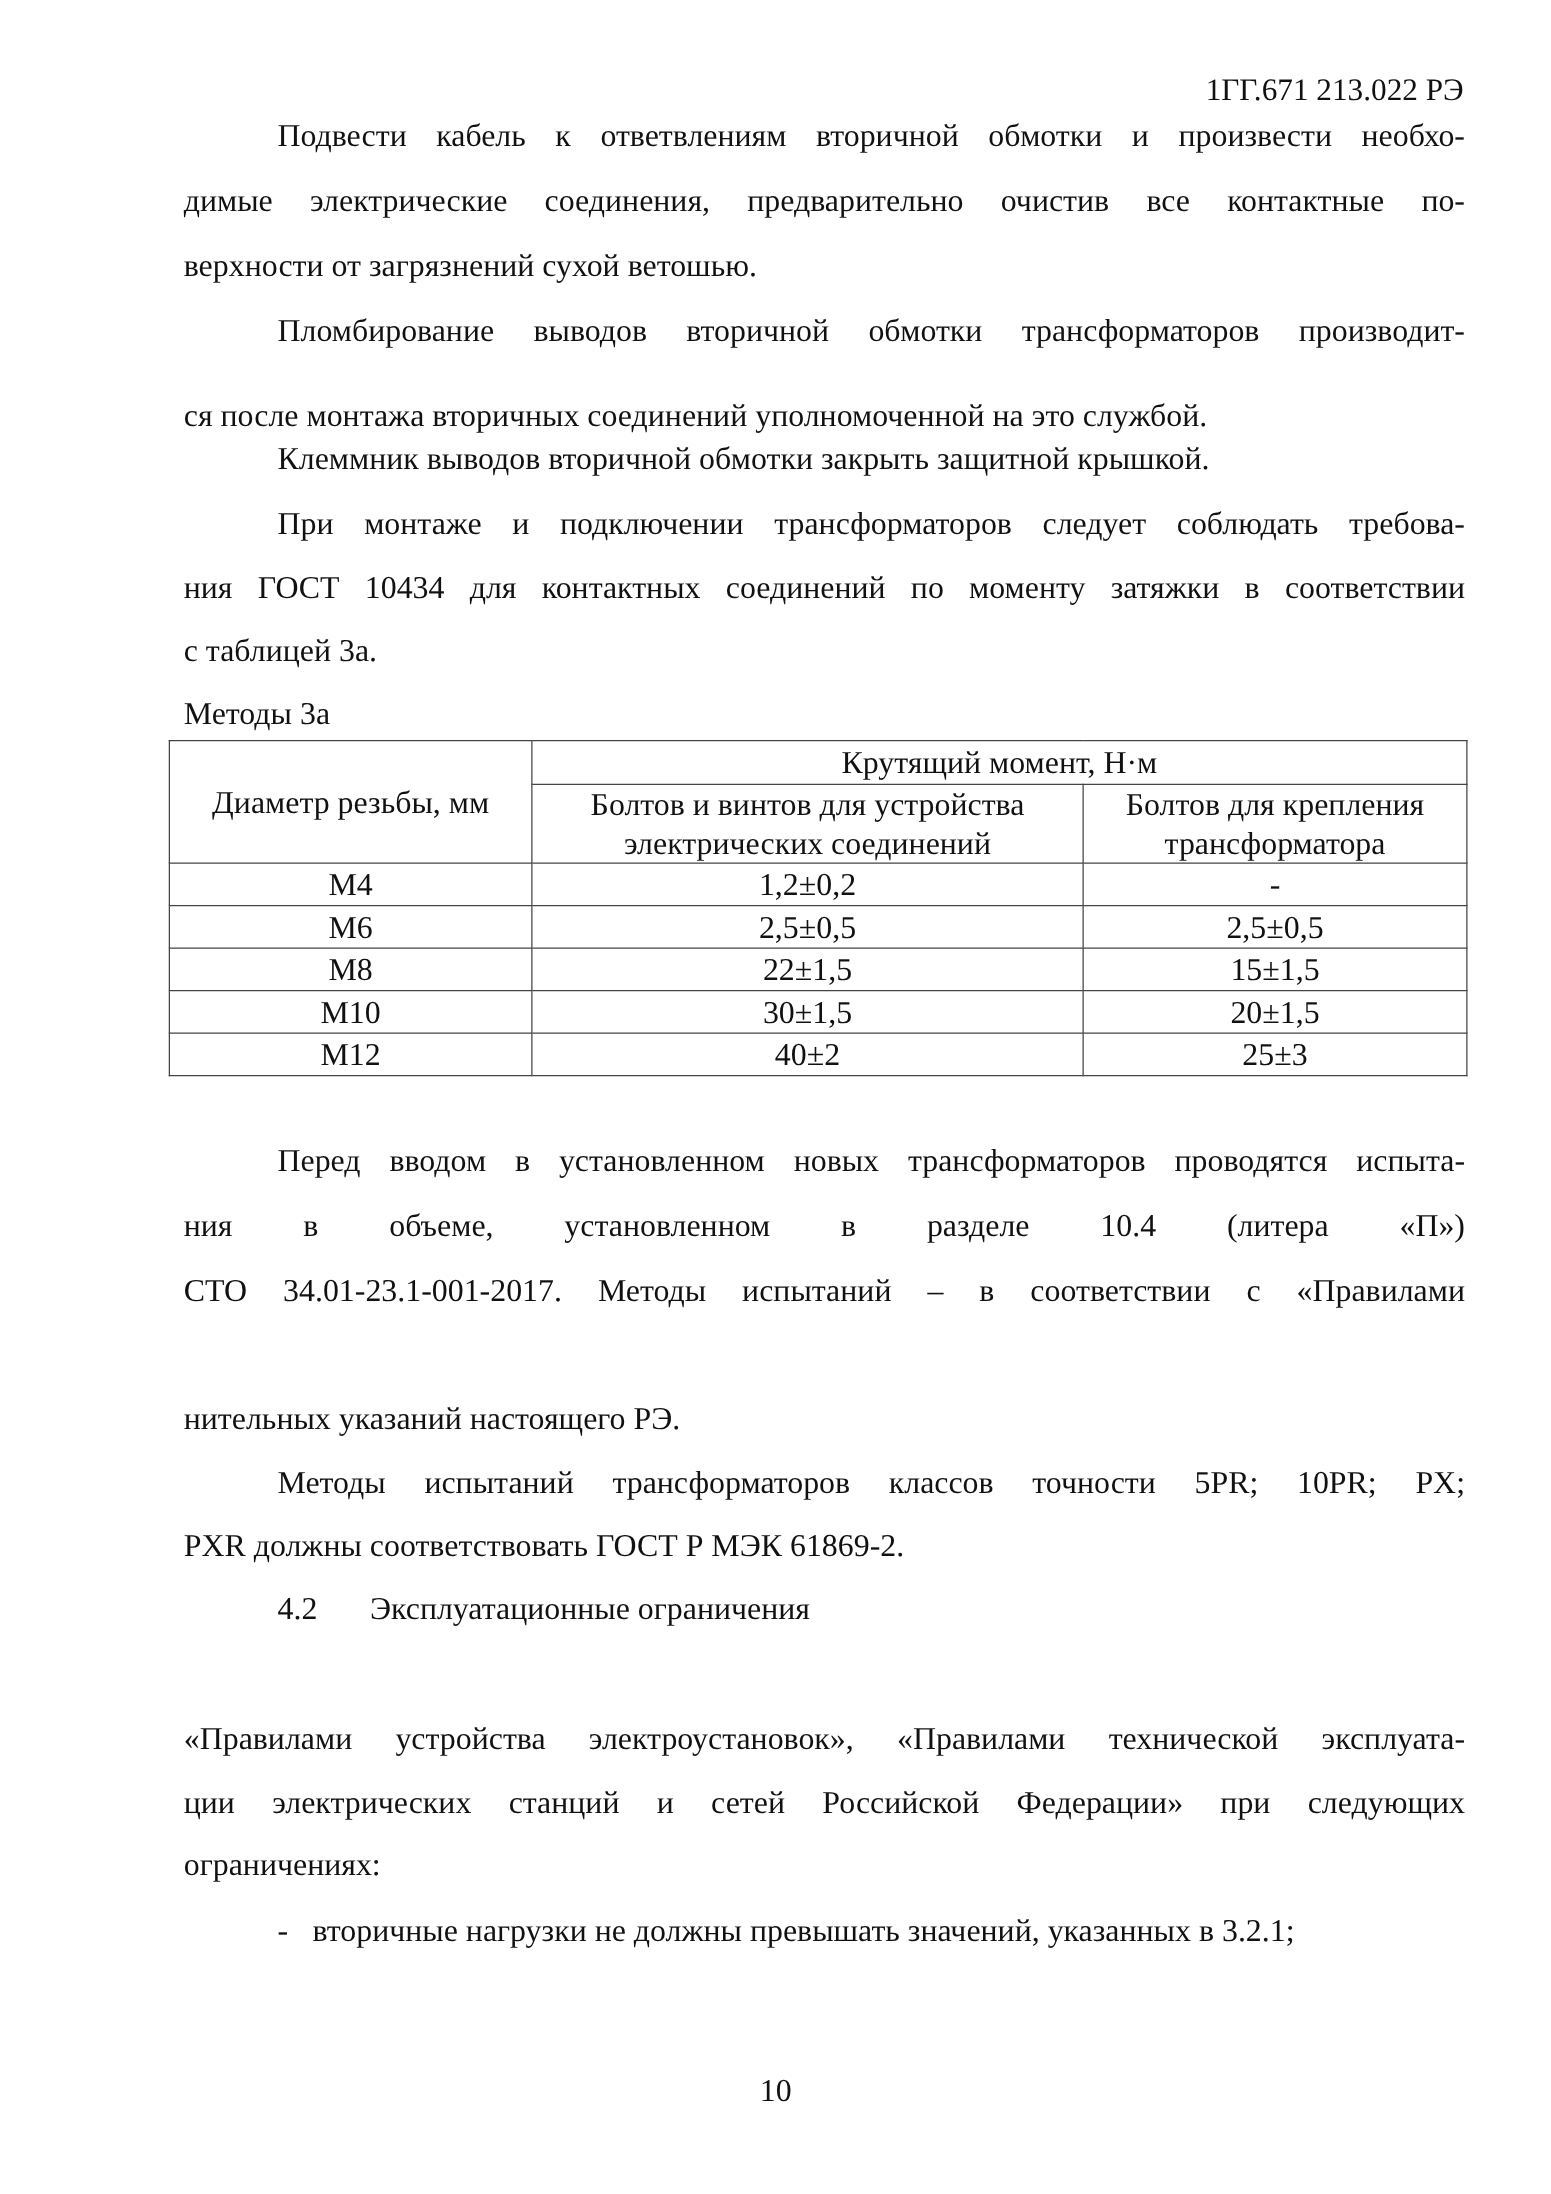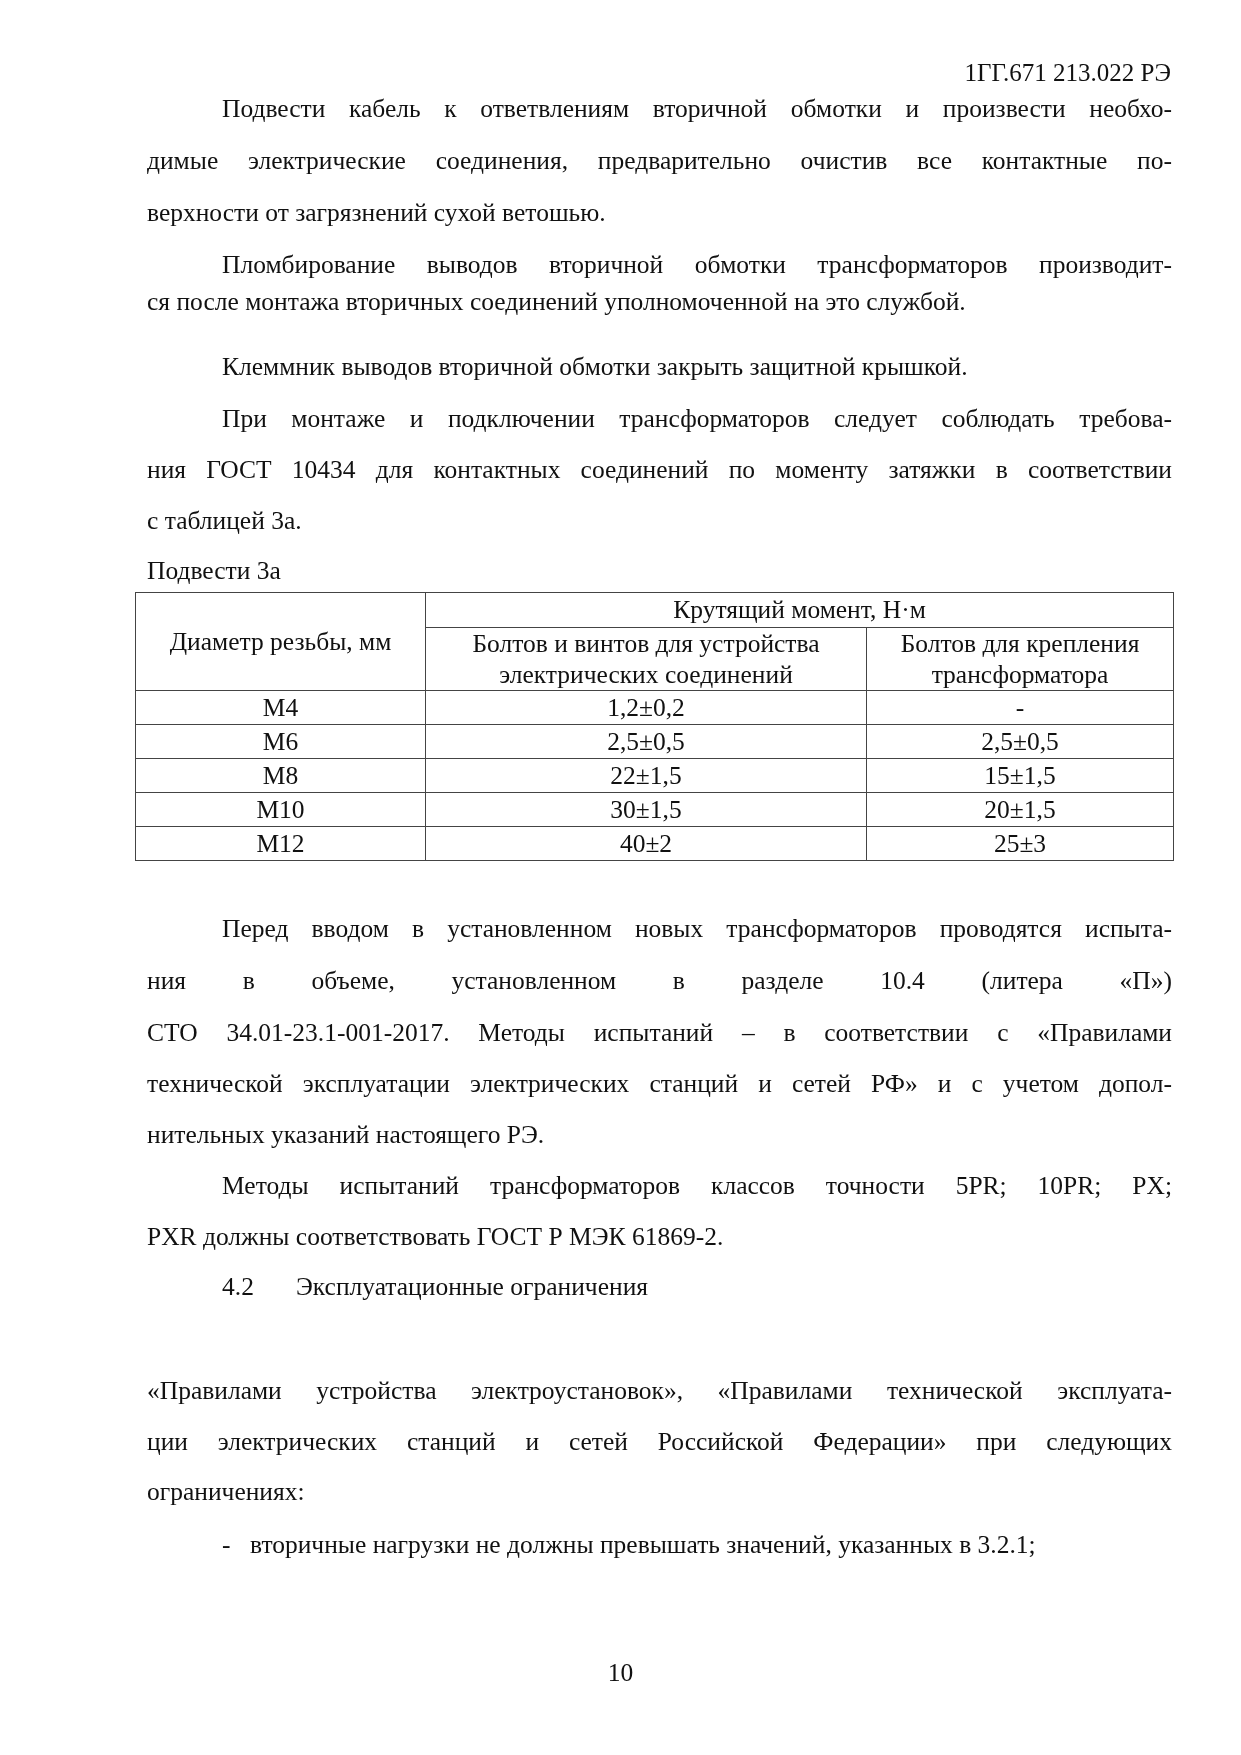--- a/index.html
+++ b/index.html
@@ -55,29 +55,29 @@
 
 <div class="page">
 
   <div class="doc-code">1ГГ.671 213.022 РЭ</div>
 
   <div class="line ind just" style="top:94px">Подвести кабель к ответвлениям вторичной обмотки и произвести необхо-</div>
   <div class="line just" style="top:146px">димые электрические соединения, предварительно очистив все контактные по-</div>
   <div class="line" style="top:198px">верхности от загрязнений сухой ветошью.</div>
 
   <div class="line ind just" style="top:250px">Пломбирование выводов вторичной обмотки трансформаторов производит-</div>
-  <div class="line" style="top:287px">ся после монтажа вторичных соединений уполномоченной на это службой.</div>
+  <div class="line" style="top:318px">ся после монтажа вторичных соединений уполномоченной на это службой.</div>
 
   <div class="line ind" style="top:352px">Клеммник выводов вторичной обмотки закрыть защитной крышкой.</div>
 
   <div class="line ind just" style="top:404px">При монтаже и подключении трансформаторов следует соблюдать требова-</div>
   <div class="line just" style="top:455px">ния ГОСТ 10434 для контактных соединений по моменту затяжки в соответствии</div>
   <div class="line" style="top:506px">с таблицей 3а.</div>
 
-  <div class="caption">Подвести 3а</div>
+  <div class="caption">Методы 3а</div>
 
   <table class="t3a">
     <colgroup>
       <col class="col1">
         <col class="col2">
         <col class="col3">
     </colgroup>
     <tbody>
         <tr class="h1">
       <td rowspan="2">Диаметр резьбы, мм</td>
@@ -117,21 +117,20 @@
       <td>М12</td>
       <td>40±2</td>
       <td>25±3</td>
     </tr>
   </tbody>
     </table>
 
   <div class="line ind just" style="top:914px">Перед вводом в установленном новых трансформаторов проводятся испыта-</div>
   <div class="line just" style="top:966px">ния в объеме, установленном в разделе 10.4 (литера «П»)</div>
   <div class="line just" style="top:1018px">СТО 34.01-23.1-001-2017. Методы испытаний – в соответствии с «Правилами</div>
-  <div class="line just" style="top:1069px">технической эксплуатации электрических станций и сетей РФ» и с учетом допол-</div>
   <div class="line" style="top:1120px">нительных указаний настоящего РЭ.</div>
 
   <div class="line ind just" style="top:1171px">Методы испытаний трансформаторов классов точности 5PR; 10PR; PX;</div>
   <div class="line" style="top:1222px">PXR должны соответствовать ГОСТ Р МЭК 61869-2.</div>
 
   <div class="section">
     <span class="num">4.2</span><span>Эксплуатационные ограничения</span>
   </div>
 
   <div class="line just" style="top:1376px">«Правилами устройства электроустановок», «Правилами технической эксплуата-</div>

